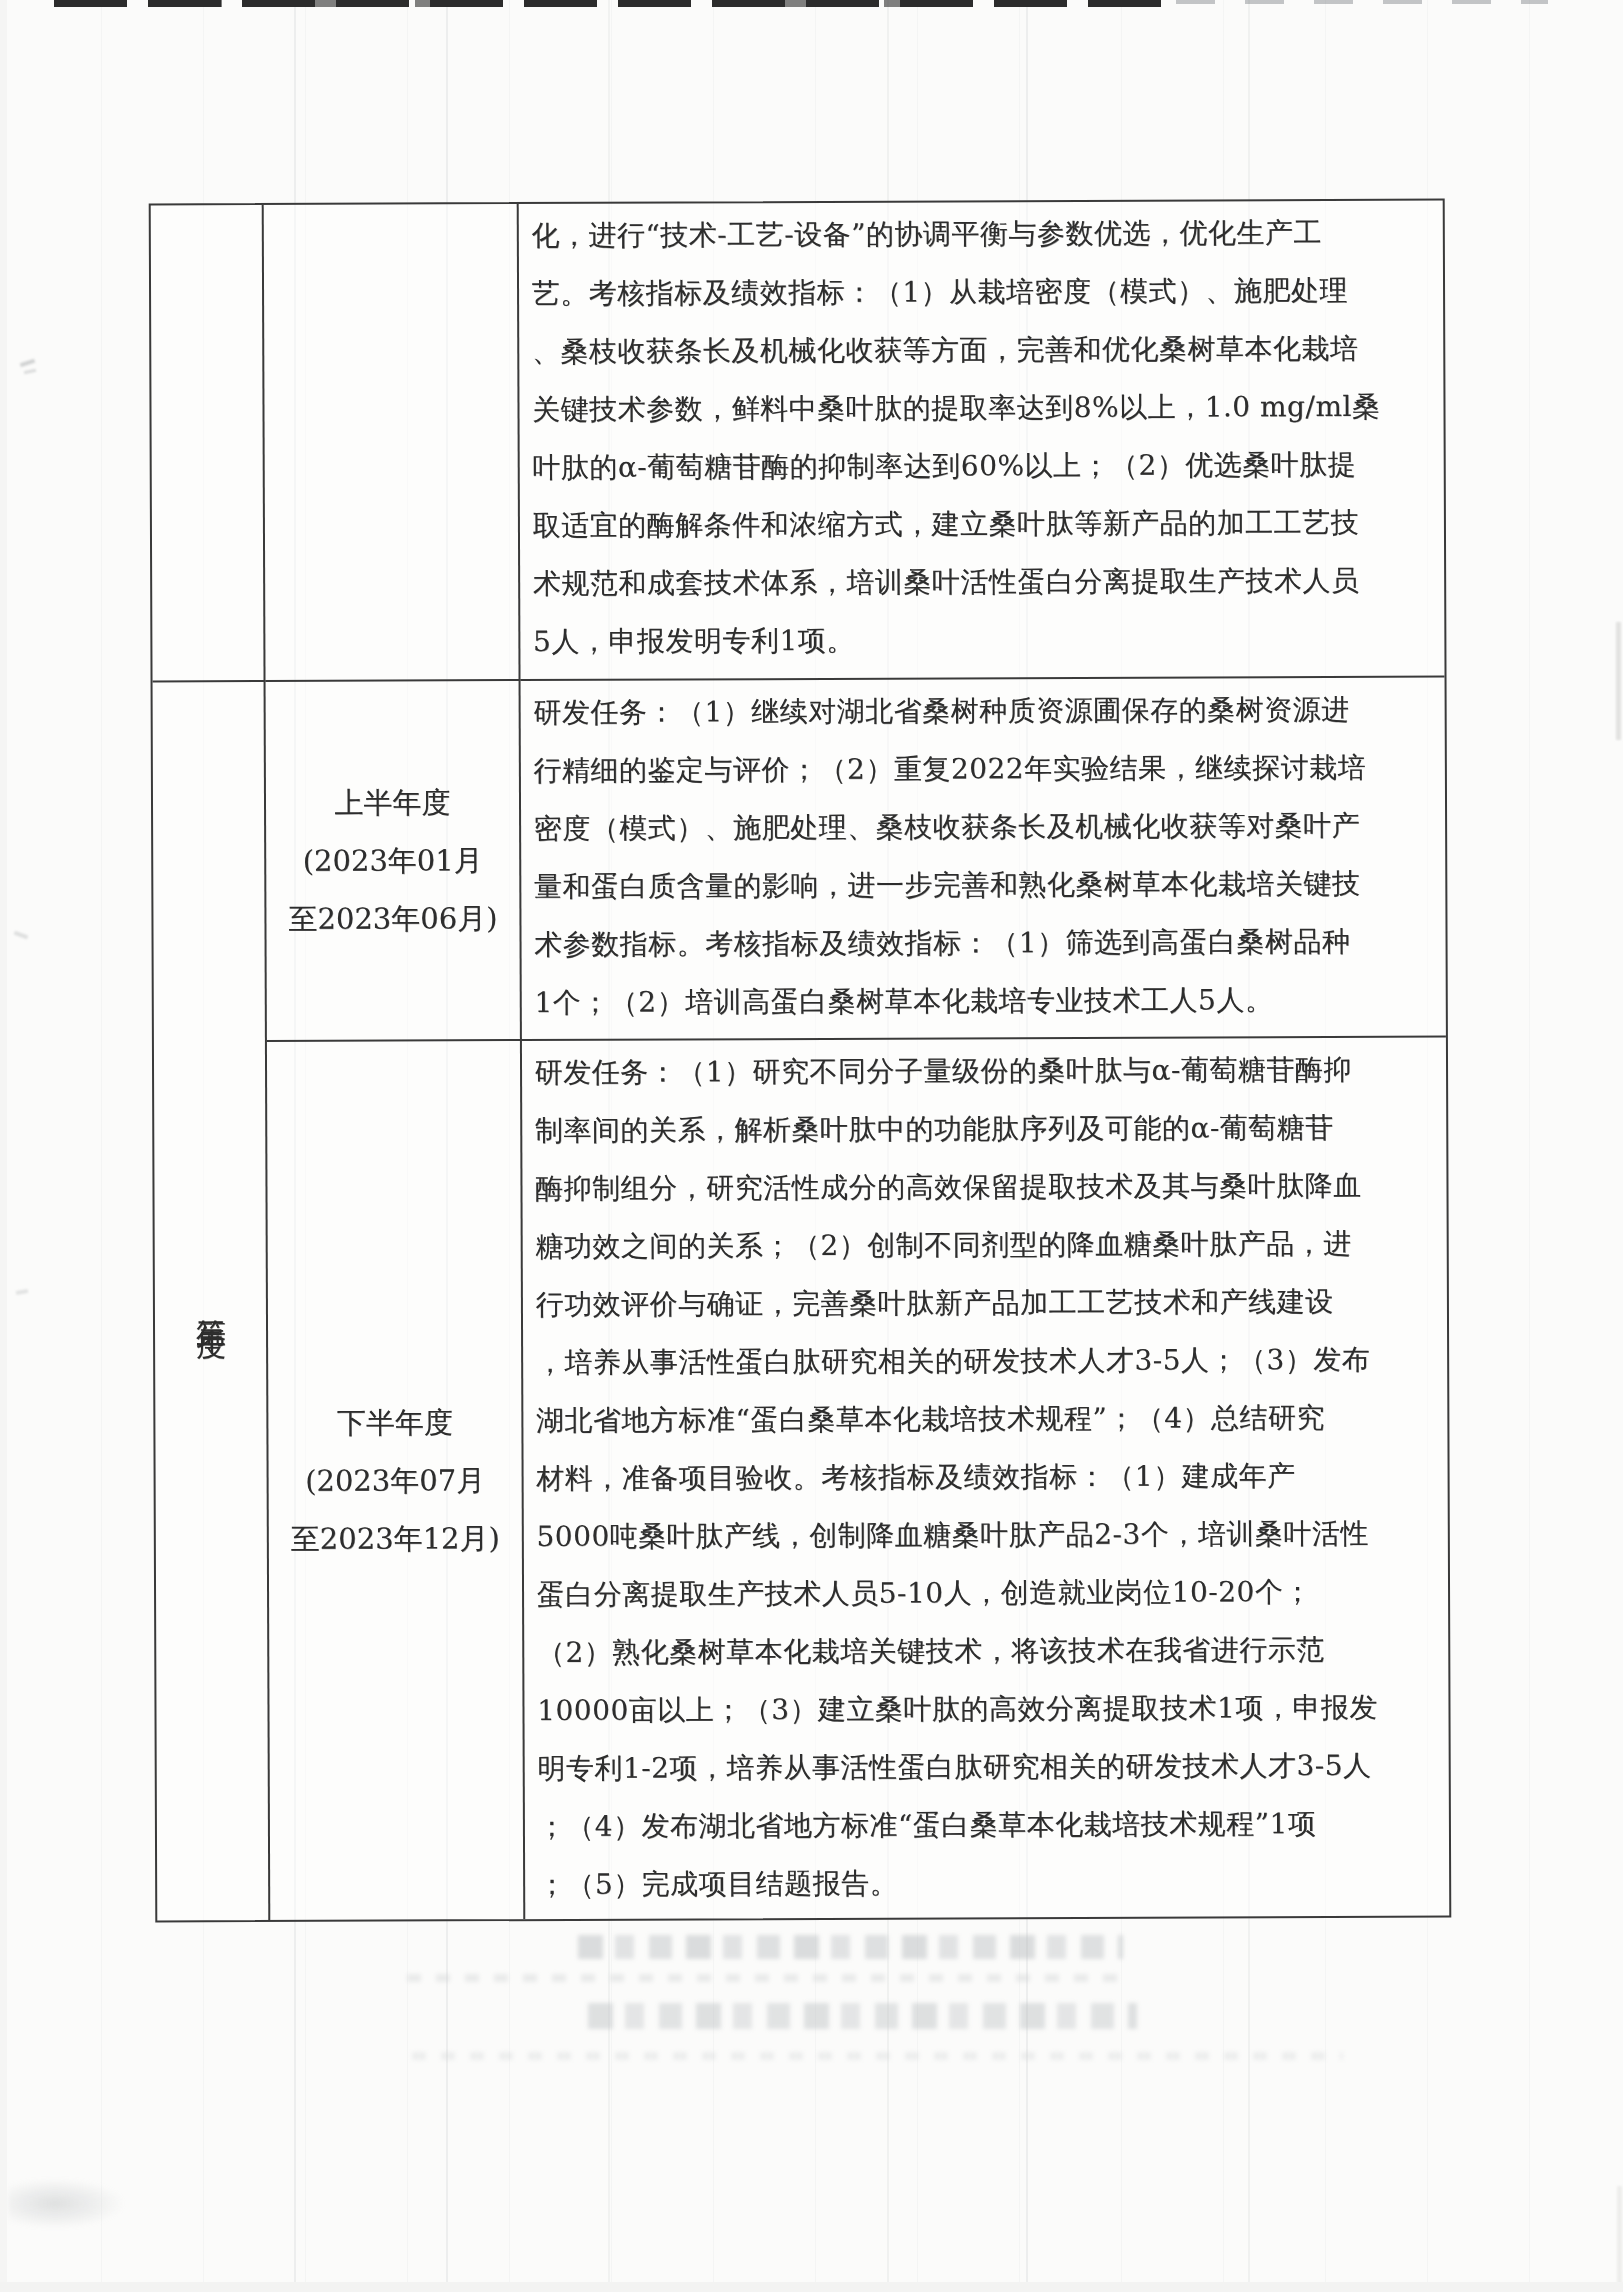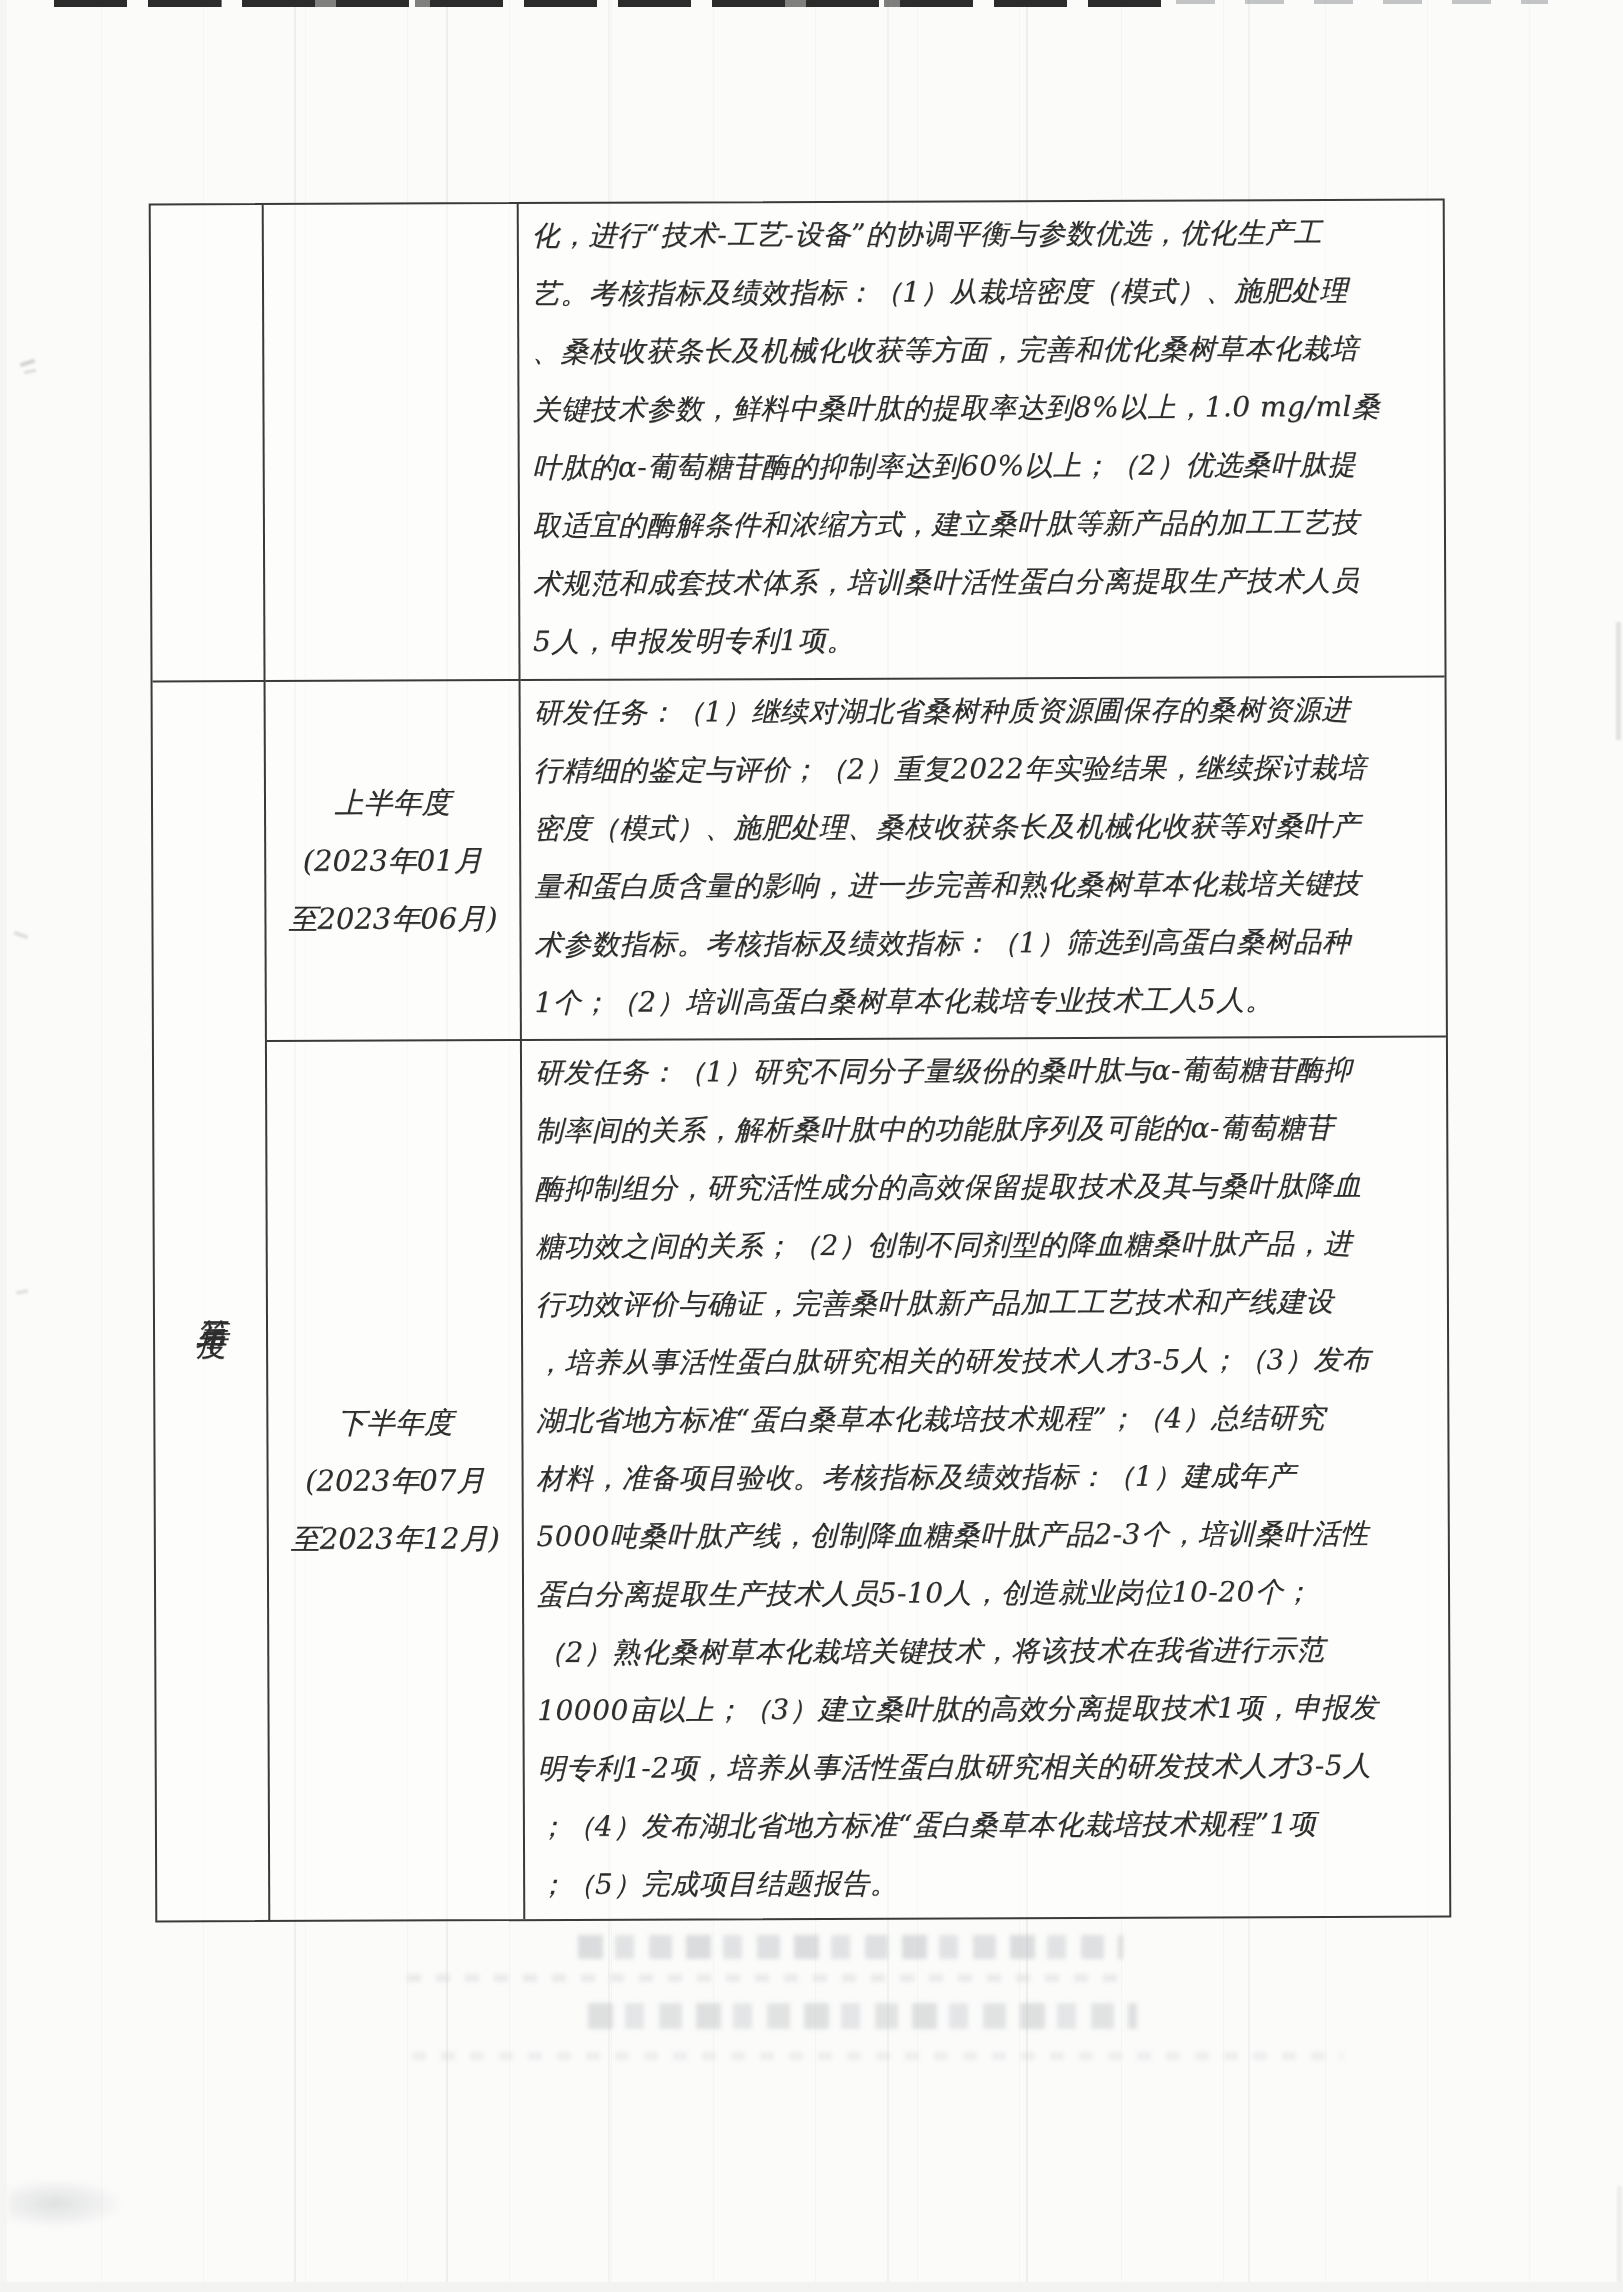--- a/index.html
+++ b/index.html
@@ -4,21 +4,21 @@
 <style>
   html,body{margin:0;padding:0;}
   body{
     width:1623px;height:2293px;
     background:#fbfbfa;
     position:relative;
     overflow:hidden;
     font-family:"DejaVu Serif","Liberation Serif",serif;
     color:#2d2d2d;
   }
-  .page{position:absolute;inset:0;font-style:italic;}
+  .page{position:absolute;inset:0;}
 
   
   .streak-overlay{
     position:absolute;inset:0;
     background:repeating-linear-gradient(90deg,
       transparent 0 101px,
       rgba(150,160,166,0.07) 101px 102px);
     pointer-events:none;
   }
   .streak{position:absolute;top:0;bottom:0;width:2px;background:rgba(140,150,156,0.12);}

